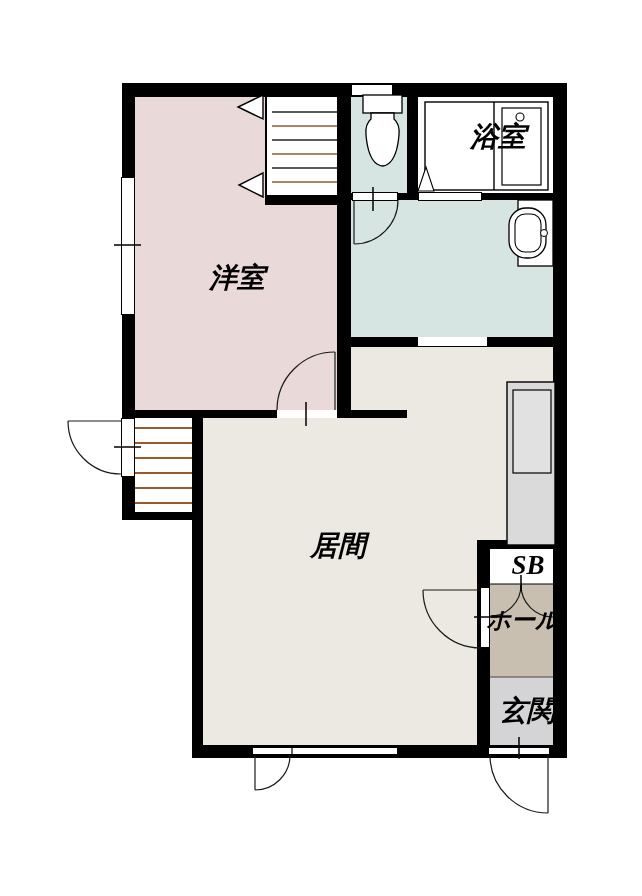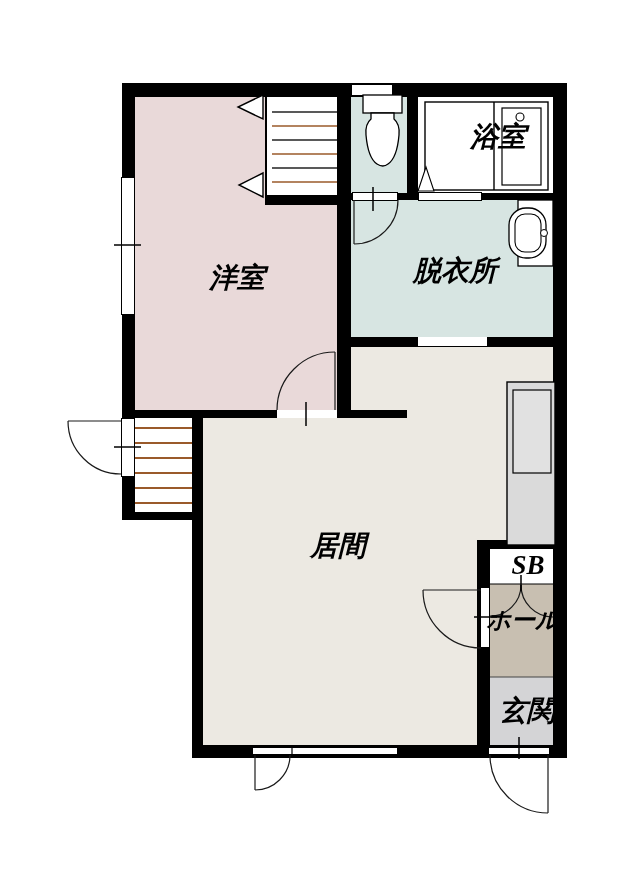--- a/index.html
+++ b/index.html
@@ -150,19 +150,18 @@
       <line x1="292" y1="746" x2="292" y2="756" stroke-width="1.2"></line>
     </g>
     <g stroke-width="1">
       <line x1="490" y1="584" x2="553" y2="584" stroke="#000"></line>
       <line x1="490" y1="677" x2="553" y2="677" stroke="#444"></line>
     </g>
   </svg>
 
   <span class="rlabel fs28" style="left:237px;top:278px;text-align:right;">洋室</span>
   <span class="rlabel fs28" style="left:498px;top:137px;">浴室</span>
-  <span class="rlabel fs28" style="left:455px;top:271px;">脱衣所</span>
   <span class="rlabel fs28" style="left:338px;top:546px;">居間</span>
   <span class="rlabel fs27" style="left:528px;top:565px;">SB</span>
   <span class="rlabel fs20" style="left:523px;top:620px;">ホール</span>
   <span class="rlabel fs28" style="left:527px;top:711px;">玄関</span>
 
 </div>
 
 </body></html>

